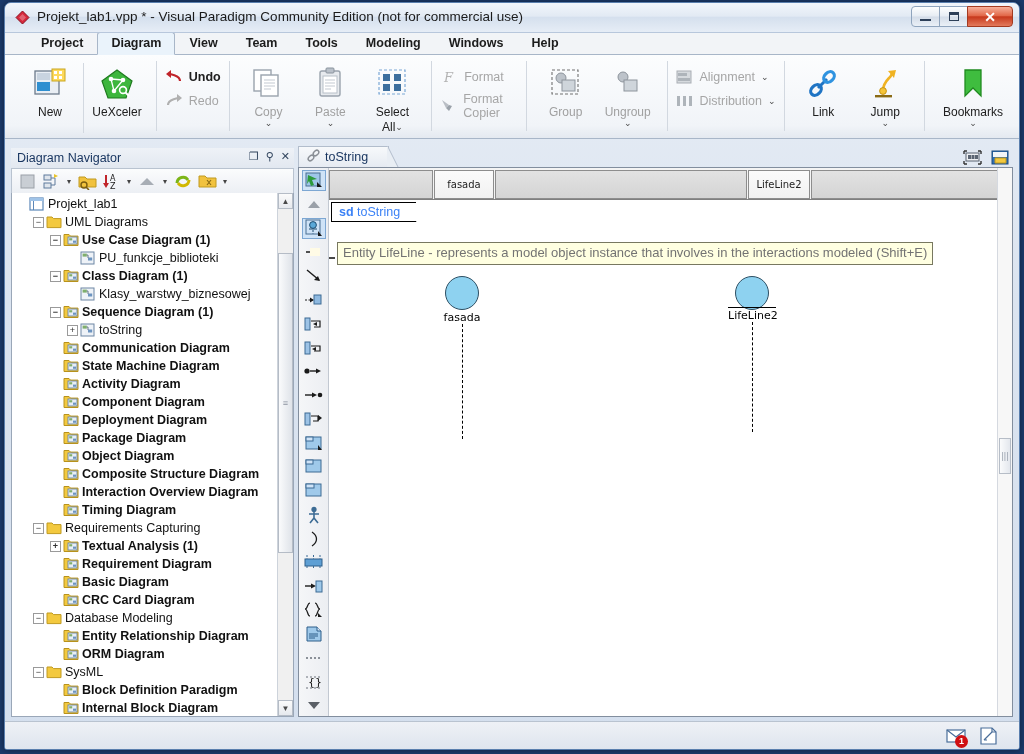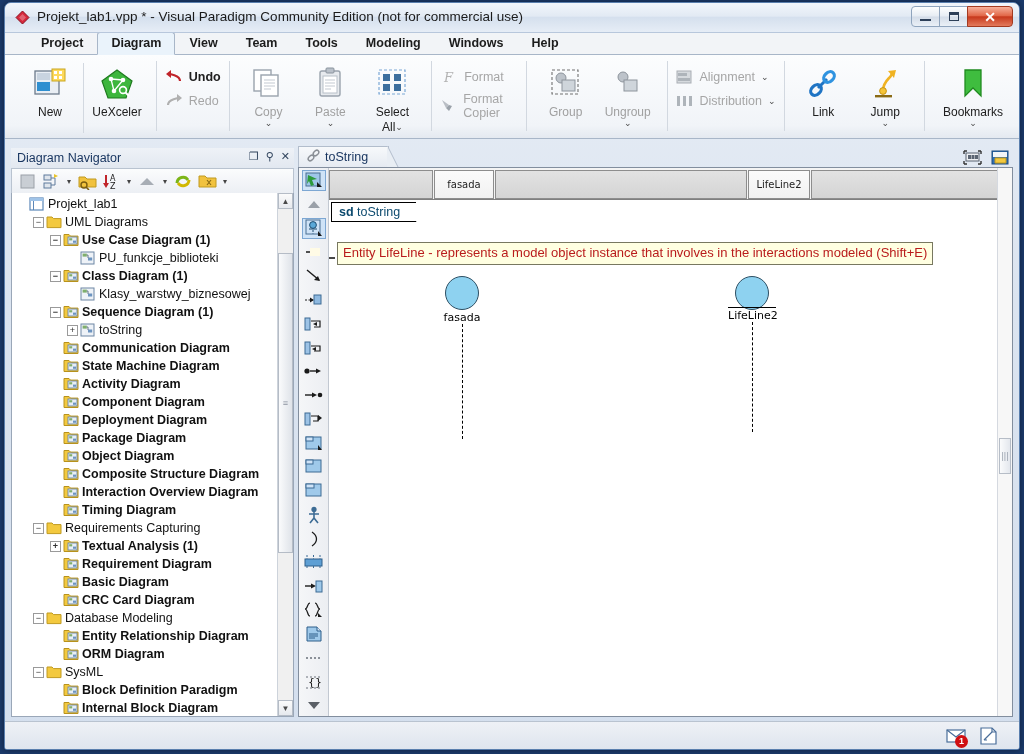--- a/index.html
+++ b/index.html
@@ -222,38 +222,38 @@
   }
   .rcell.head { background: linear-gradient(to bottom,#fbfbfb,#f1f1f1); }
   .canvas {
     flex: 1; background: #fff; position: relative; overflow: hidden;
   }
   .frame-tab {
     position: absolute; left: 2px; top: 2px;
     height: 20px; padding: 0 16px 0 7px;
     background: #fff; border: 1px solid #000;
     display: flex; align-items: center;
-    font-size: 12.5px; color: #0c4a6e;
+    font-size: 12.5px; color: #3b82f6;
   }
   .frame-tab:after{
     content:""; position:absolute; right:-11px; top:-1px;
     border-top: 21px solid #fff;
     border-right: 11px solid transparent;
   }
   .frame-tab:before{
     content:""; position:absolute; right:-12px; top:-1px;
     border-top: 22px solid #000;
     border-right: 12px solid transparent;
     z-index:-1;
   }
   .tooltip {
     position: absolute;
     background: #ffffe1;
     border: 1px solid #787860;
-    color: #b91c1c;
+    color: #737373;
     font-size: 13px;
     padding: 2px 5px 3px 5px;
     white-space: nowrap;
     z-index: 40;
     line-height: 16px;
   }
   .lifeline { position: absolute; }
   .ll-circle {
     width: 34px; height: 34px; border-radius: 50%;
     background: #8ed2f0; border: 1px solid #2e4f63;

